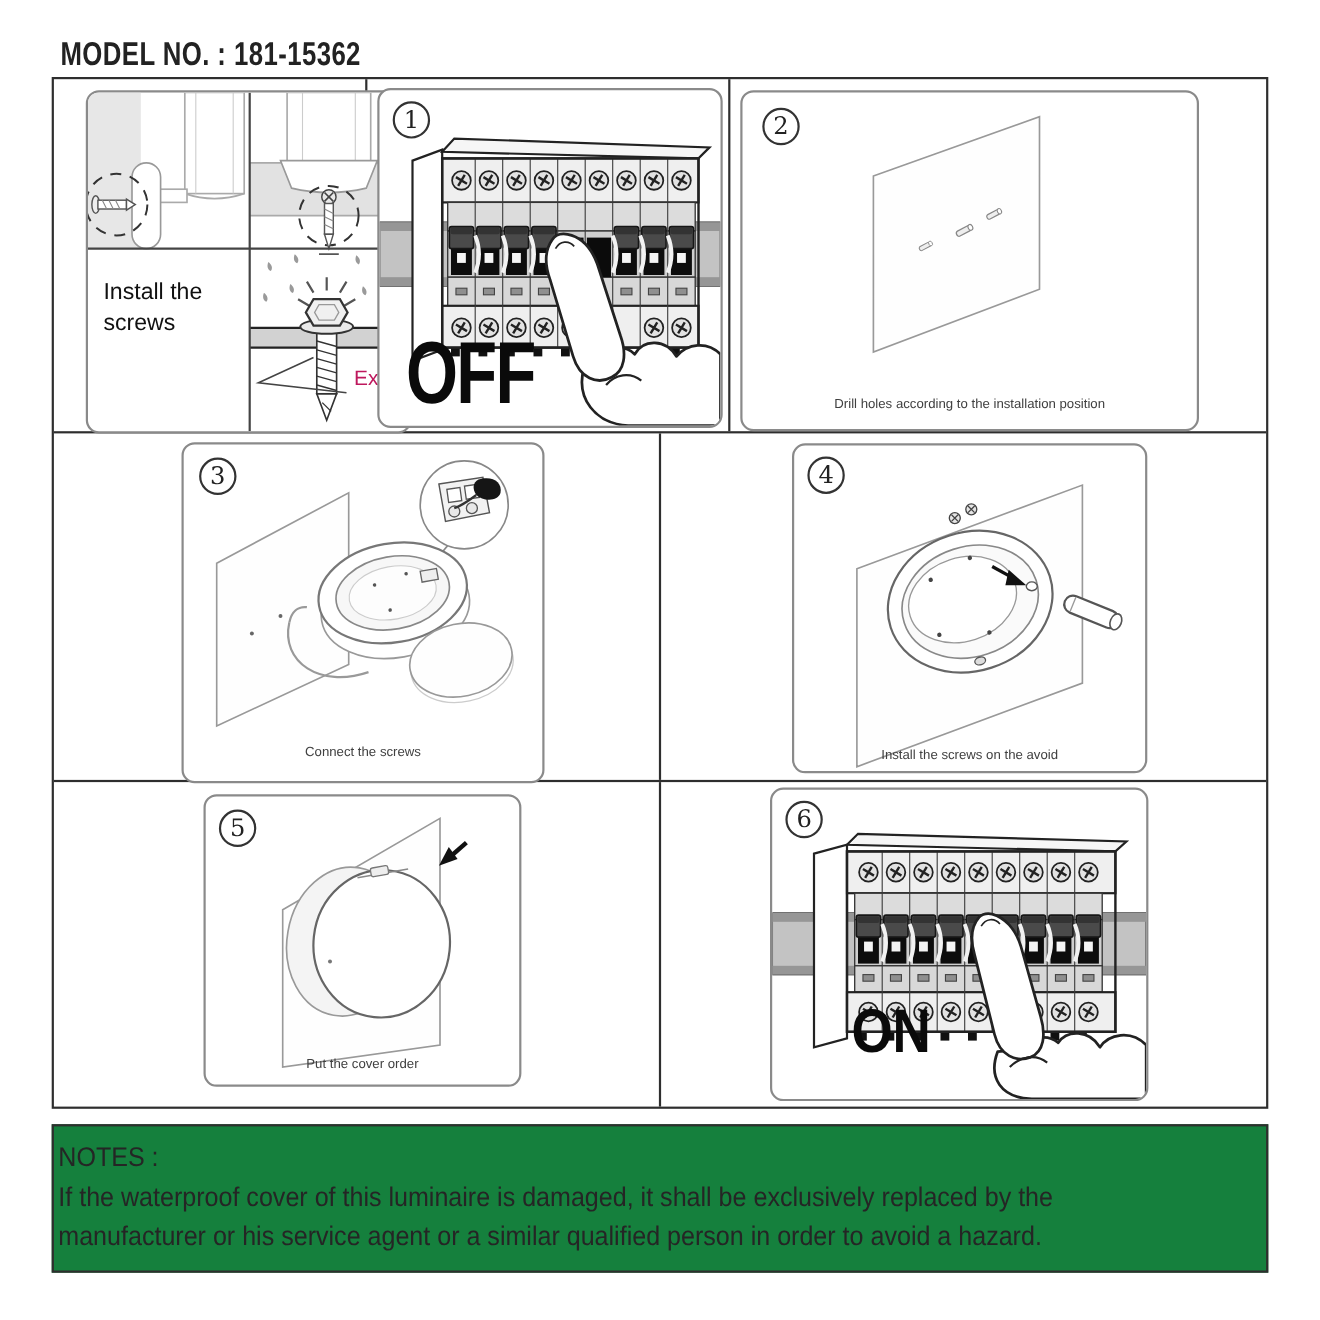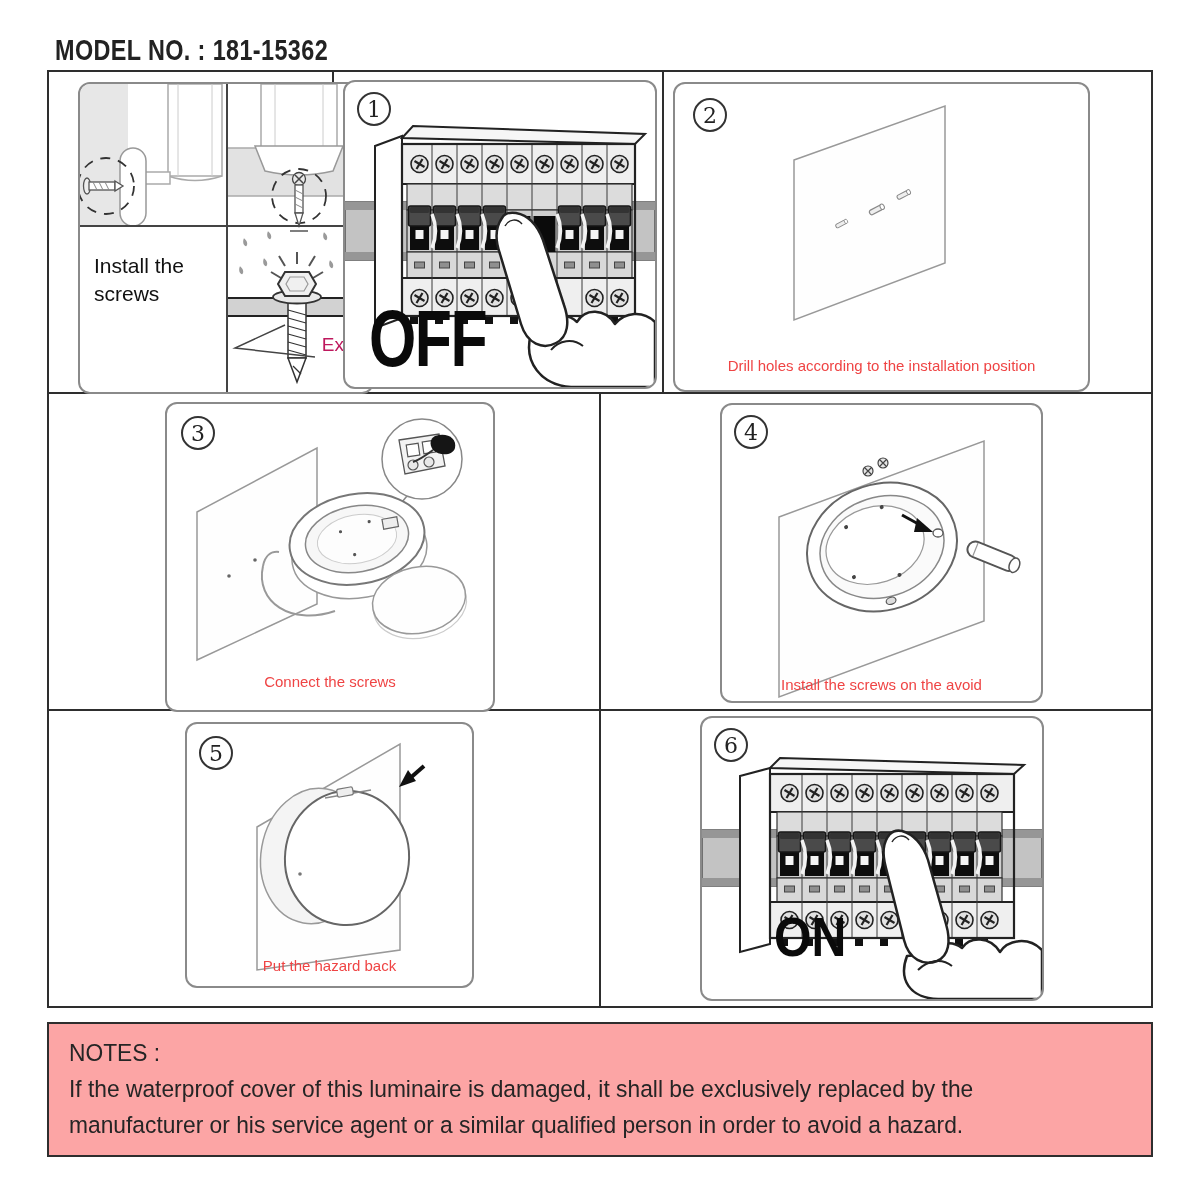--- a/index.html
+++ b/index.html
@@ -20,30 +20,30 @@
   .panel{position:absolute;border:2px solid #8a8a8a;border-radius:12px;background:#fff;overflow:hidden;}
   .p-screws{left:29px;top:10px;width:292px;height:308px;}
   .p-1{left:9px;top:8px;width:310px;height:305px;}
   .p-2{left:9px;top:10px;width:413px;height:306px;}
   .p-3{left:116px;top:8px;width:326px;height:306px;}
   .p-4{left:119px;top:9px;width:319px;height:296px;}
   .p-5{left:136px;top:11px;width:285px;height:262px;}
   .p-6{left:99px;top:5px;width:340px;height:281px;}
   .panel svg{position:absolute;left:0;top:0;width:100%;height:100%;}
   .badge{position:absolute;left:12px;top:10px;width:34px;height:34px;border:2px solid #333;border-radius:50%;display:flex;align-items:center;justify-content:center;font-family:"DejaVu Serif",serif;font-size:22px;color:#222;box-sizing:border-box;background:#fff;}
-  .caption{position:absolute;left:0;right:0;text-align:center;font-size:15px;color:#ef4444;}
+  .caption{position:absolute;left:0;right:0;text-align:center;font-size:12px;color:#404040;}
   .cap-2{bottom:16px;}
   .cap-3{bottom:20px;}
   .cap-4{bottom:8px;}
   .cap-5{bottom:12px;}
   .off-label{position:absolute;left:24px;bottom:8px;font-size:80px;font-weight:900;transform:scaleX(.76);transform-origin:left bottom;letter-spacing:-2px;color:#0a0a0a;line-height:1;}
   .on-label{position:absolute;left:72px;bottom:34px;font-size:56px;font-weight:800;transform:scaleX(.86);transform-origin:left bottom;color:#0a0a0a;line-height:1;}
   .screws-caption{position:absolute;left:14px;top:168px;width:128px;font-size:21px;line-height:28px;color:#111;}
   .excl{position:absolute;right:9px;top:250px;font-size:19px;color:#be185d;}
-  .notes{position:absolute;left:47px;top:1022px;width:1106px;height:135px;border:2.5px solid #2e2e2e;box-sizing:border-box;padding:11px 20px;background:#fca5a5;}
+  .notes{position:absolute;left:47px;top:1022px;width:1106px;height:135px;border:2.5px solid #2e2e2e;box-sizing:border-box;padding:11px 4px;background:#15803d;}
   .notes-text{transform:scaleX(.93);transform-origin:left top;white-space:nowrap;font-size:24.5px;line-height:36px;color:#252525;}
 </style>
 </head>
 <body>
 
 <div class="page">
 
   <div class="title">MODEL NO. : 181-15362</div>
 
   <div class="grid">
@@ -332,21 +332,21 @@
             <g transform="rotate(6 160 134)">
               <ellipse cx="160" cy="134" rx="62" ry="67" fill="#fff" stroke="#666" stroke-width="2"></ellipse>
             </g>
             <path d="M138,74 L184,66" stroke="#888" stroke-width="1.5"></path>
             <rect x="150" y="64" width="16" height="8" rx="2" fill="#eee" stroke="#777" stroke-width="1.2" transform="rotate(-10 158 68)"></rect>
             <circle cx="113" cy="150" r="1.8" fill="#777"></circle>
             <line x1="237" y1="42" x2="221" y2="56" stroke="#111" stroke-width="4"></line>
             <polygon points="212,63 229,57 221,46" fill="#111"></polygon>
           </svg>
           <div class="badge" style="left:12px;top:12px;">5</div>
-          <div class="caption cap-5">Put the hazard back</div>
+          <div class="caption cap-5">Put the cover order</div>
         </div>
       </div>
 
       <div class="cell c2b">
         <div class="panel p-6">
           <svg viewBox="0 0 340 281">
             <rect x="0" y="112" width="340" height="56" fill="#c3c3c3" stroke="#555" stroke-width="1.5"></rect>
             <rect x="0" y="112" width="340" height="8" fill="#969696"></rect>
             <rect x="0" y="160" width="340" height="8" fill="#969696"></rect>
             <polygon points="38,58 68,50 68,226 38,234" fill="#fff" stroke="#222" stroke-width="2"></polygon>

